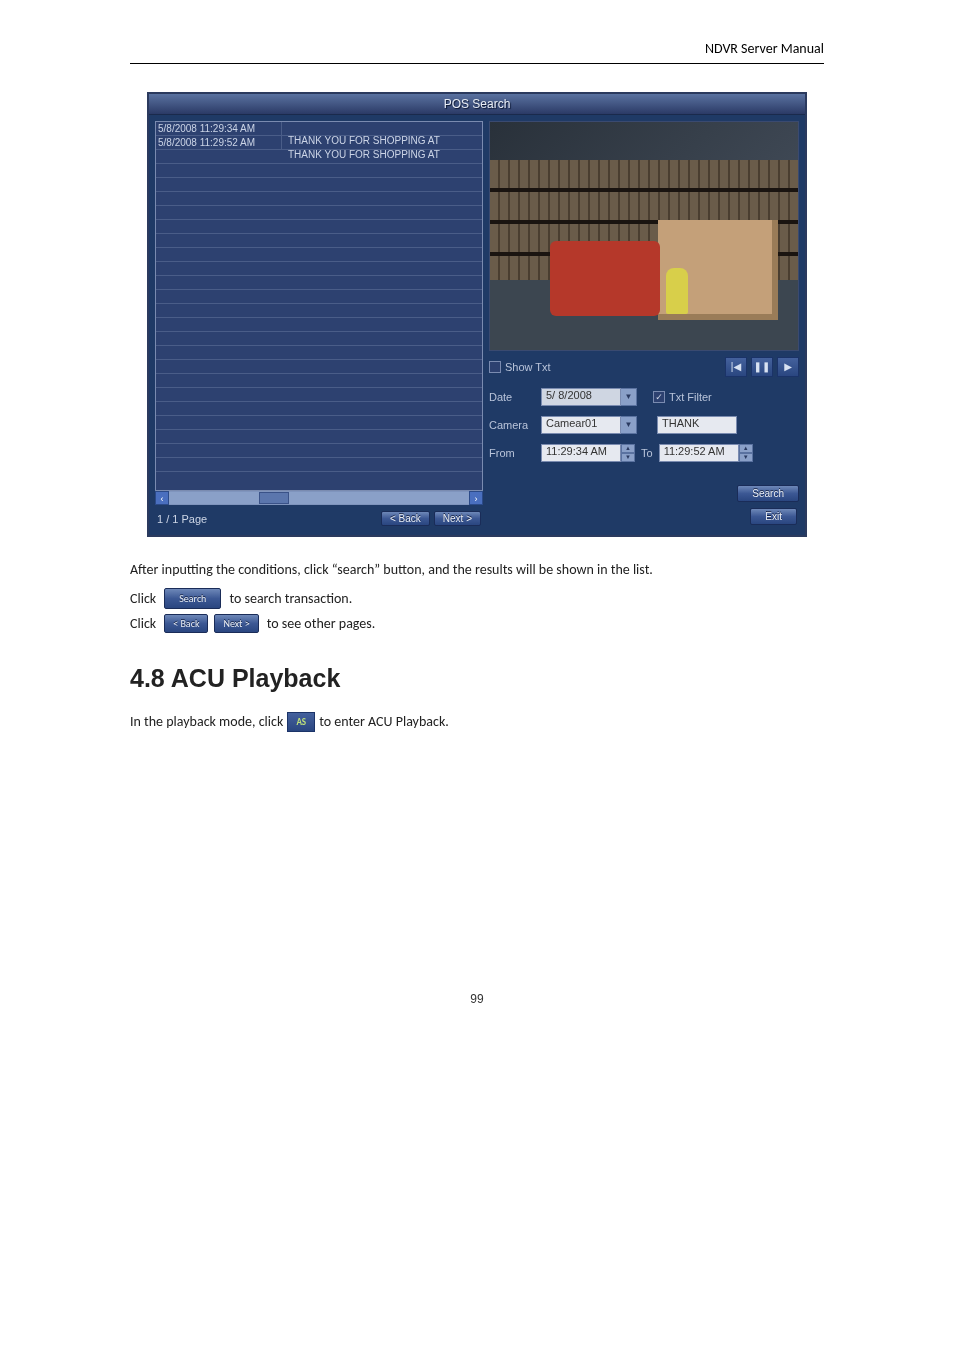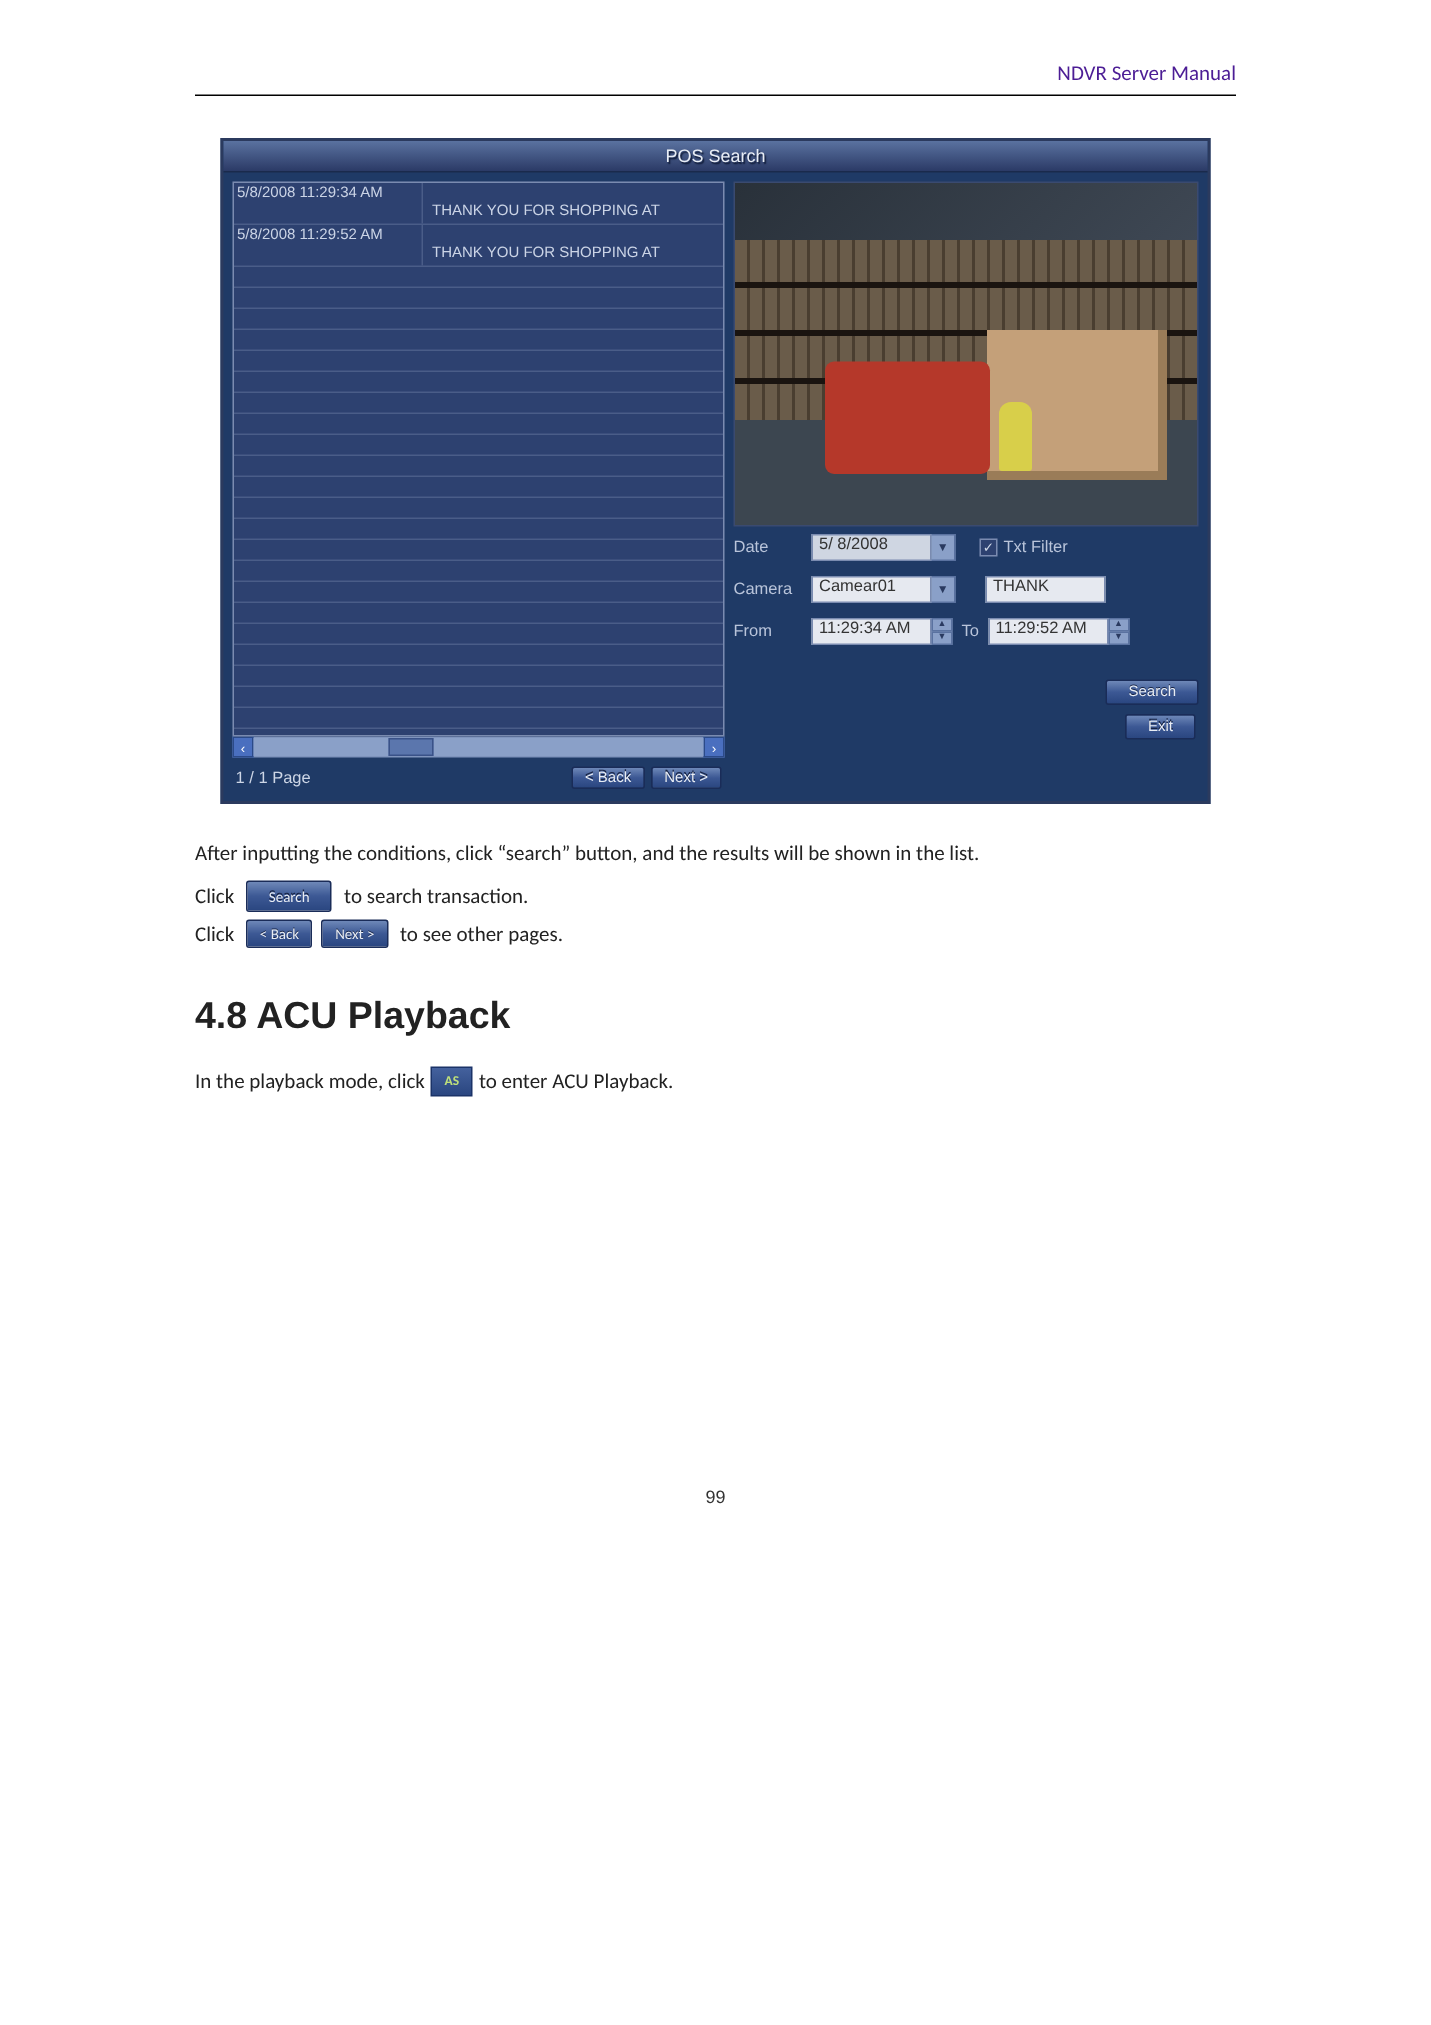--- a/index.html
+++ b/index.html
@@ -8,21 +8,21 @@
     padding: 0;
     font-family: Arial, sans-serif;
     background: #fff;
     width: 954px;
   }
   .page {
     padding: 40px 130px 40px 130px;
   }
   .header-right {
     text-align: right;
-    color: #4c1d95;
+    color: #000000;
     font-size: 14px;
     font-family: "Calibri", Arial, sans-serif;
     padding-bottom: 6px;
     border-bottom: 1px solid #000;
     margin-bottom: 28px;
   }
 
   
   .pos-window {
     border: 2px solid #2b3a5e;
@@ -56,21 +56,21 @@
     height: 370px;
     width: 100%;
     overflow: hidden;
     position: relative;
   }
   .results-row {
     display: flex;
     border-bottom: 1px solid #4a5d88;
     font-size: 10px;
     color: #cbd4e6;
-    height: 28px;
+    height: 14px;
     line-height: 14px;
   }
   .cell-time { width: 126px; padding: 0 2px; border-right: 1px solid #4a5d88; white-space: nowrap; overflow:hidden; }
   .cell-text { flex: 1; padding: 12px 6px; white-space: nowrap; overflow:hidden; }
   .results-filler .results-row { height: 14px; }
   .hscroll {
     display: flex;
     height: 14px;
     background: #7f94bd;
     align-items: center;
@@ -265,20 +265,31 @@
 
       <div class="pos-right">
         <div class="preview">
           <div class="scene-shelf"></div>
           <div class="scene-floor"></div>
           <div class="scene-box"></div>
           <div class="scene-fork"></div>
           <div class="scene-worker"></div>
         </div>
 
+        <div class="controls-row">
+          <div class="chk">
+            <span class="chkbox"></span>
+            <span>Show Txt</span>
+          </div>
+          <div class="play-btns">
+            <span class="sqbtn">|◀</span>
+            <span class="sqbtn">❚❚</span>
+            <span class="sqbtn">▶</span>
+          </div>
+        </div>
 
         <div class="form-row">
           <span class="lbl">Date</span>
           <span class="combo">
             <span class="txtbox sunken">5/ 8/2008</span>
             <span class="dd">▼</span>
           </span>
           <span class="chk" style="margin-left:10px;">
             <span class="chkbox checked"></span>
             <span>Txt Filter</span>

